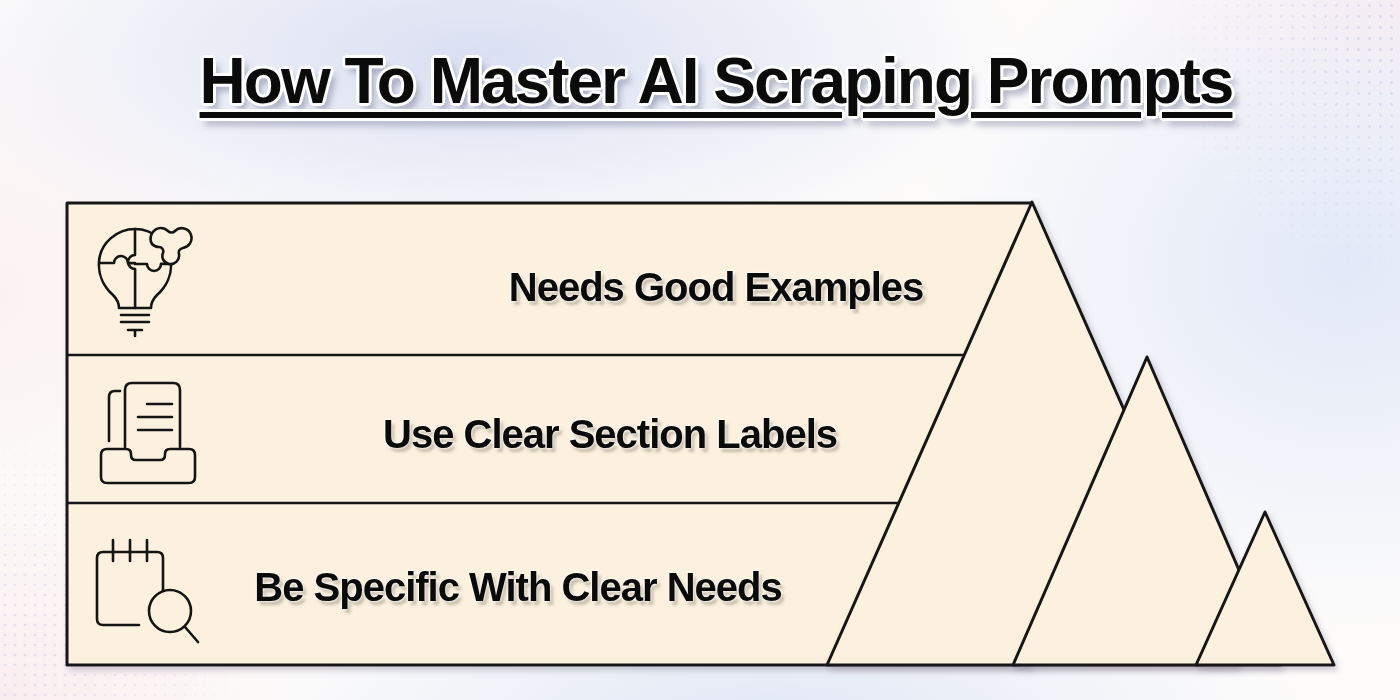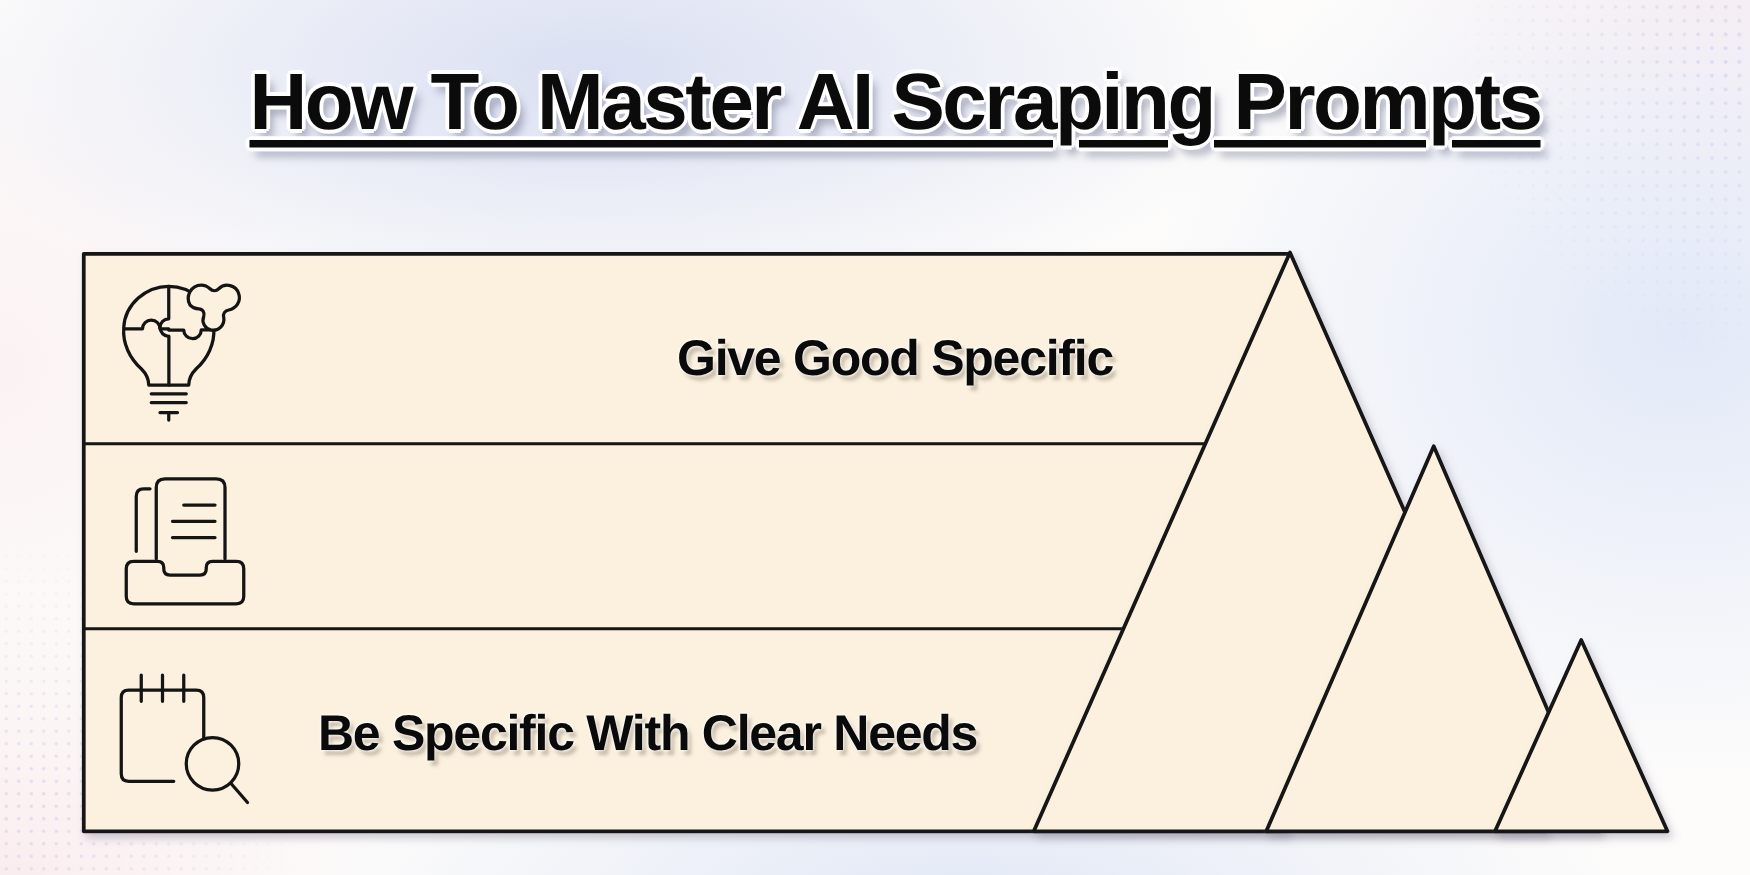--- a/index.html
+++ b/index.html
@@ -110,15 +110,16 @@
       <path d="M1032,202 L1237,665 L827,665 Z" fill="#FBF1DE" stroke="#141414" stroke-width="3" stroke-linejoin="round"></path>
     </g>
     <g filter="url(#soft)">
       <path d="M1147,357 L1280,665 L1013,665 Z" fill="#FBF1DE" stroke="#141414" stroke-width="3" stroke-linejoin="round"></path>
     </g>
     <g filter="url(#soft)">
       <path d="M1265,512 L1334,665 L1196,665 Z" fill="#FBF1DE" stroke="#141414" stroke-width="3" stroke-linejoin="round"></path>
     </g>
   </svg>
 
-  <div class="row-label r1">Give Good Specific</div>
+  <div class="row-label r1">Needs Good Examples</div>
+  <div class="row-label r2">Use Clear Section Labels</div>
   <div class="row-label r3">Be Specific With Clear Needs</div>
 </div>
 
 </body></html>

